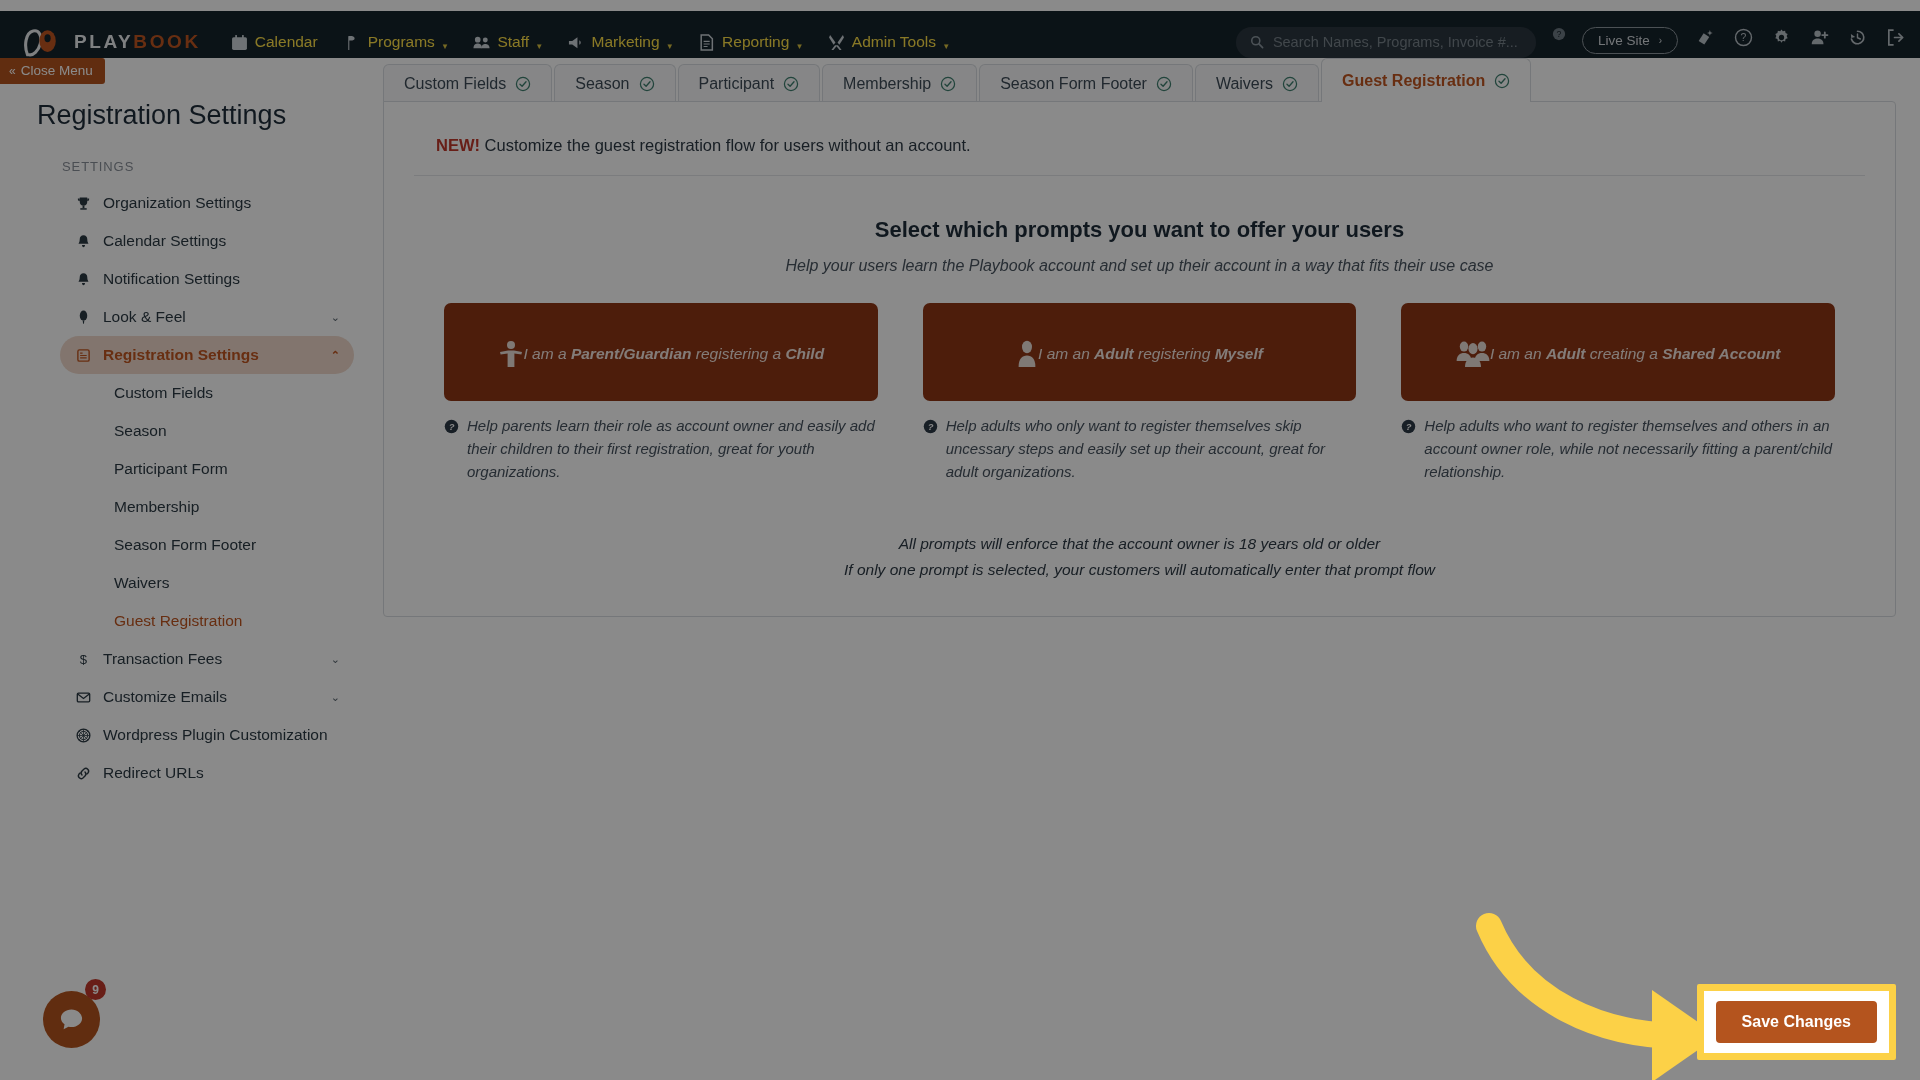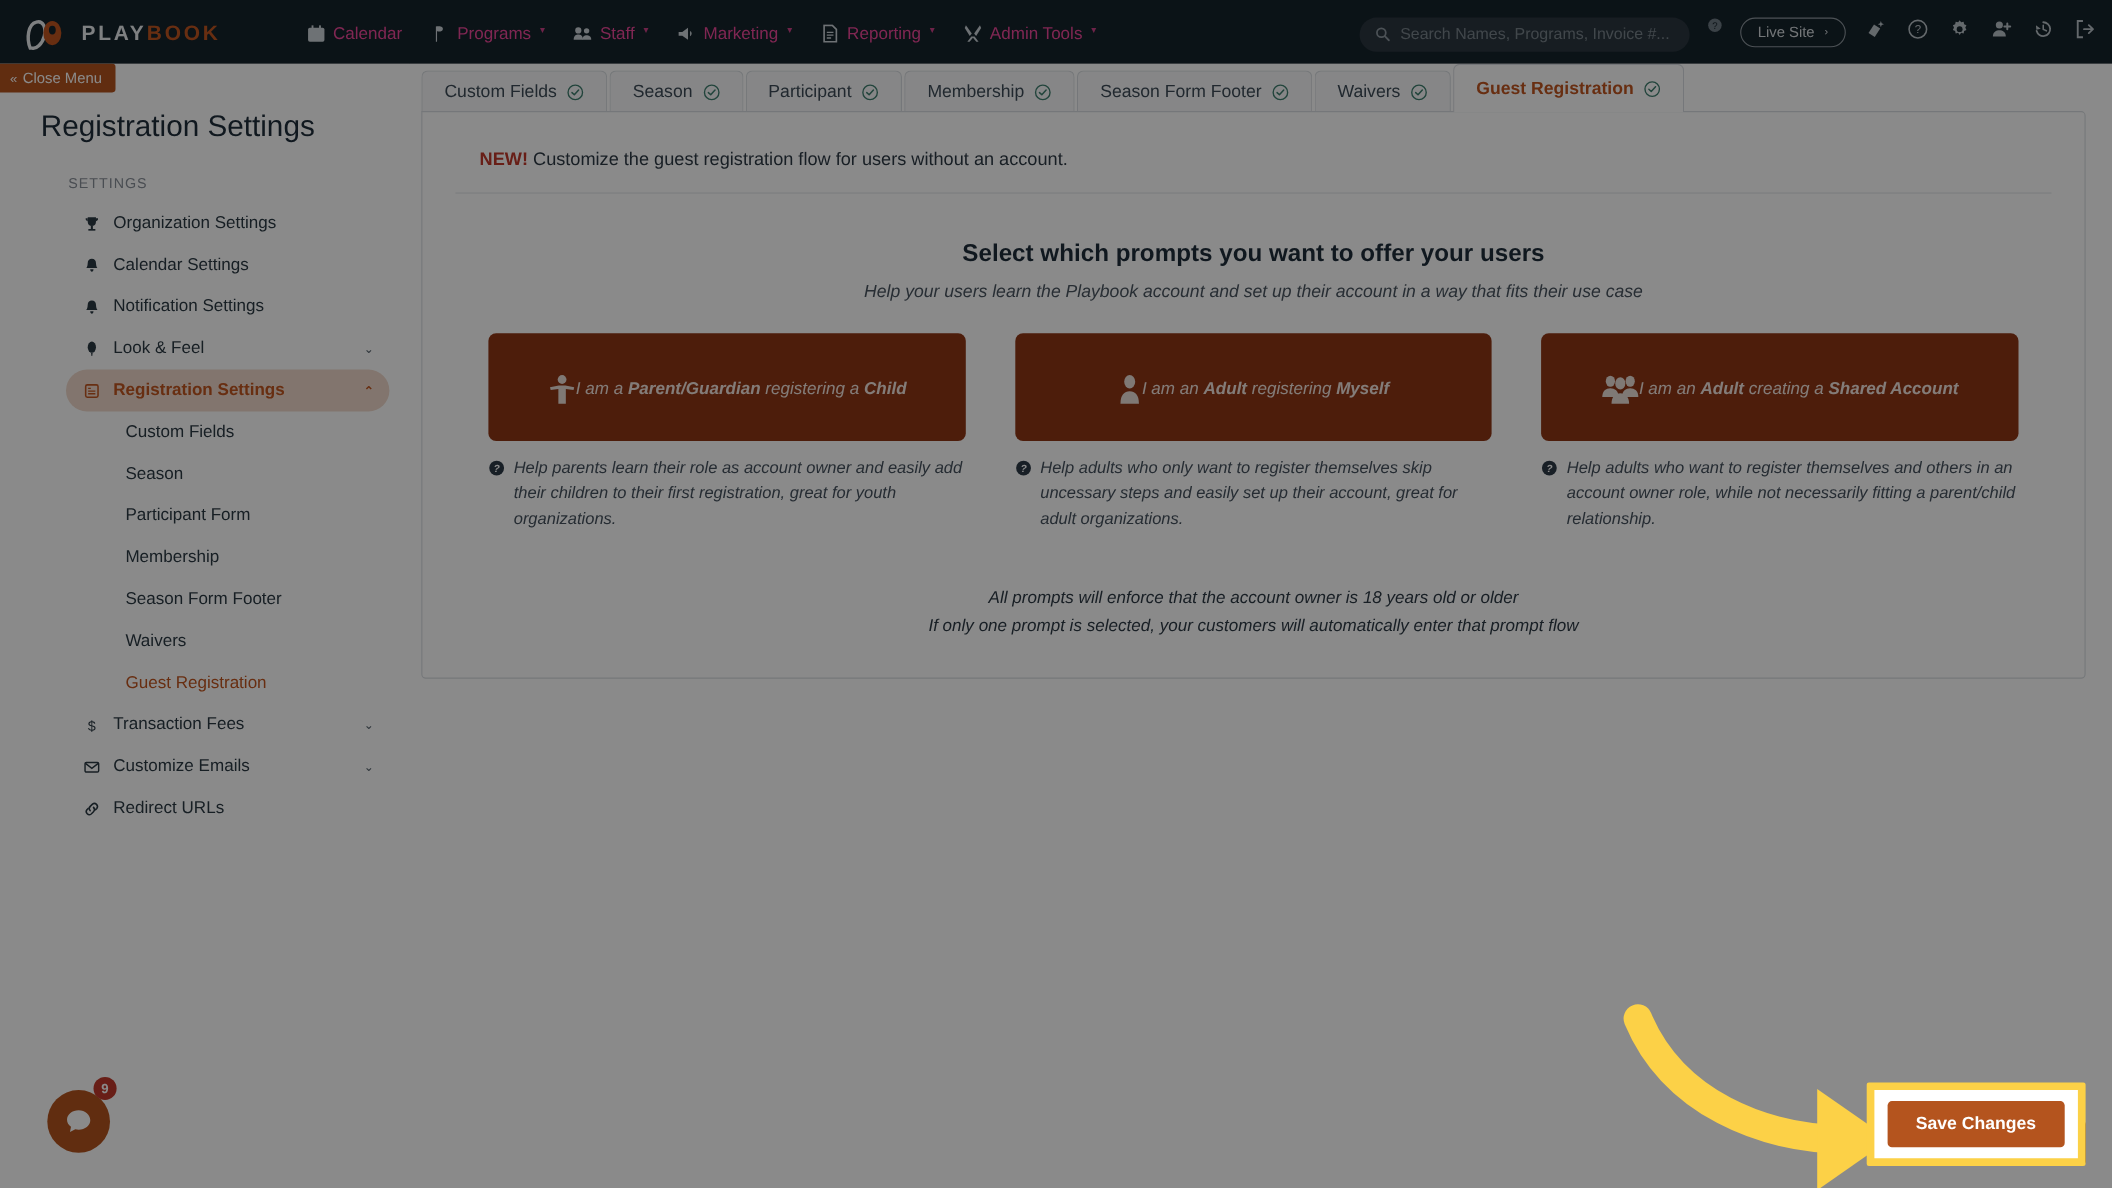--- a/index.html
+++ b/index.html
@@ -15,35 +15,34 @@
     background: #ffffff;
   }
   #dimmer {
     position: absolute; inset: 0;
     background: rgba(0,0,0,0.46);
     z-index: 500; pointer-events: none;
   }
 
   
   .navbar {
-    position: absolute; top: 0; left: 0; width: 1920px; height: 62px;
+    position: absolute; top: 11px; left: 0; width: 1920px; height: 62px;
     background: #16232b; display: flex; align-items: center;
     padding: 0 14px 0 22px;
-    gap: 48px;
   }
   .logo-wrap { display: flex; align-items: center; gap: 10px; margin-right: 30px;}
   .logo-mark { width: 42px; height: 30px; position: relative; }
   .logo-text { font-size: 19px; letter-spacing: 2.6px; font-weight: bold; }
   .logo-play { color: #e9ecef; }
   .logo-book { color: #c05621; }
 
   .nav-items { display: flex; align-items: center; gap: 26px; }
   .nav-item {
-    display: flex; align-items: flex-start; gap: 7px;
-    color: #ec4899; font-size: 15.5px; cursor: pointer; white-space: nowrap;
+    display: flex; align-items: flex-end; gap: 7px;
+    color: #fde047; font-size: 15.5px; cursor: pointer; white-space: nowrap;
   }
   .nav-item .caret { font-size: 9px; opacity: .85; margin-left: 1px;}
   .nav-ico { display: inline-flex; width: 17px; height: 17px; align-items: center; justify-content: center; }
   .nav-ico svg { width: 100%; height: 100%; fill: #cbd3d8; }
 
   .nav-right { margin-left: auto; display: flex; align-items: flex-start; gap: 16px; }
   .search-box {
     width: 300px; height: 31px; border-radius: 16px; background: #2b3740;
     display: flex; align-items: center; gap: 9px; padding: 0 14px;
   }
@@ -397,20 +396,30 @@
       </div>
       <div class="side-item">
         <span class="sico">
             <svg viewBox="0 0 16 16">
               <rect x="1.4" y="3.4" width="13.2" height="9.2" rx="1.2" fill="none" stroke="#2c3a44" stroke-width="1.4"></rect>
               <path d="M1.8 4.2 L8 9 L14.2 4.2" fill="none" stroke="#2c3a44" stroke-width="1.4"></path>
             </svg>
           </span>
         <span>Customize Emails</span>
         <span class="side-chev">⌄</span>
+      </div>
+      <div class="side-item">
+        <span class="sico">
+            <svg viewBox="0 0 16 16">
+              <circle cx="8" cy="8" r="6.8" fill="none" stroke="#2c3a44" stroke-width="1.4"></circle>
+              <circle cx="8" cy="8" r="4.4" fill="none" stroke="#2c3a44" stroke-width="1"></circle>
+              <path d="M1.4 8 L14.6 8 M8 1.2 L8 14.8 M3.2 3.2 L12.8 12.8 M12.8 3.2 L3.2 12.8" stroke="#2c3a44" stroke-width=".8"></path>
+            </svg>
+          </span>
+        <span>Wordpress Plugin Customization</span>
       </div>
       <div class="side-item">
         <span class="sico">
             <svg viewBox="0 0 16 16">
               <path d="M6.4 9.6 A3 3 0 0 1 6.4 5.4 L8.6 3.2 A3 3 0 0 1 12.8 7.4 L11.6 8.6" fill="none" stroke="#2c3a44" stroke-width="1.5" stroke-linecap="round"></path>
               <path d="M9.6 6.4 A3 3 0 0 1 9.6 10.6 L7.4 12.8 A3 3 0 0 1 3.2 8.6 L4.4 7.4" fill="none" stroke="#2c3a44" stroke-width="1.5" stroke-linecap="round"></path>
             </svg>
           </span>
         <span>Redirect URLs</span>
       </div>

